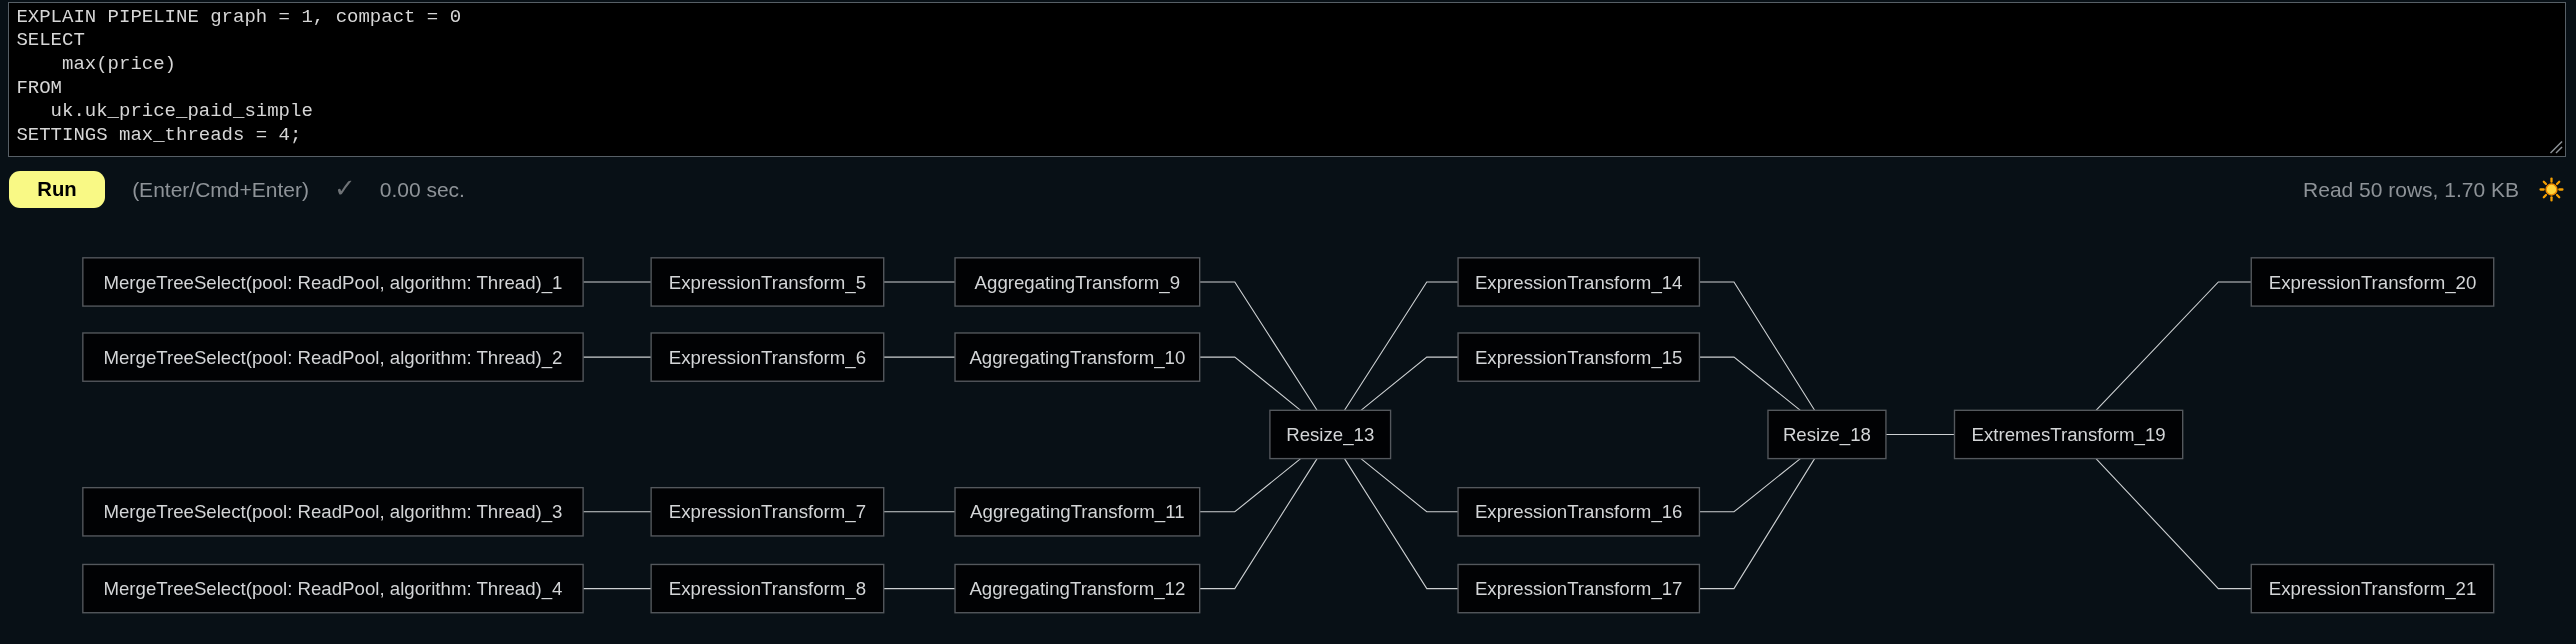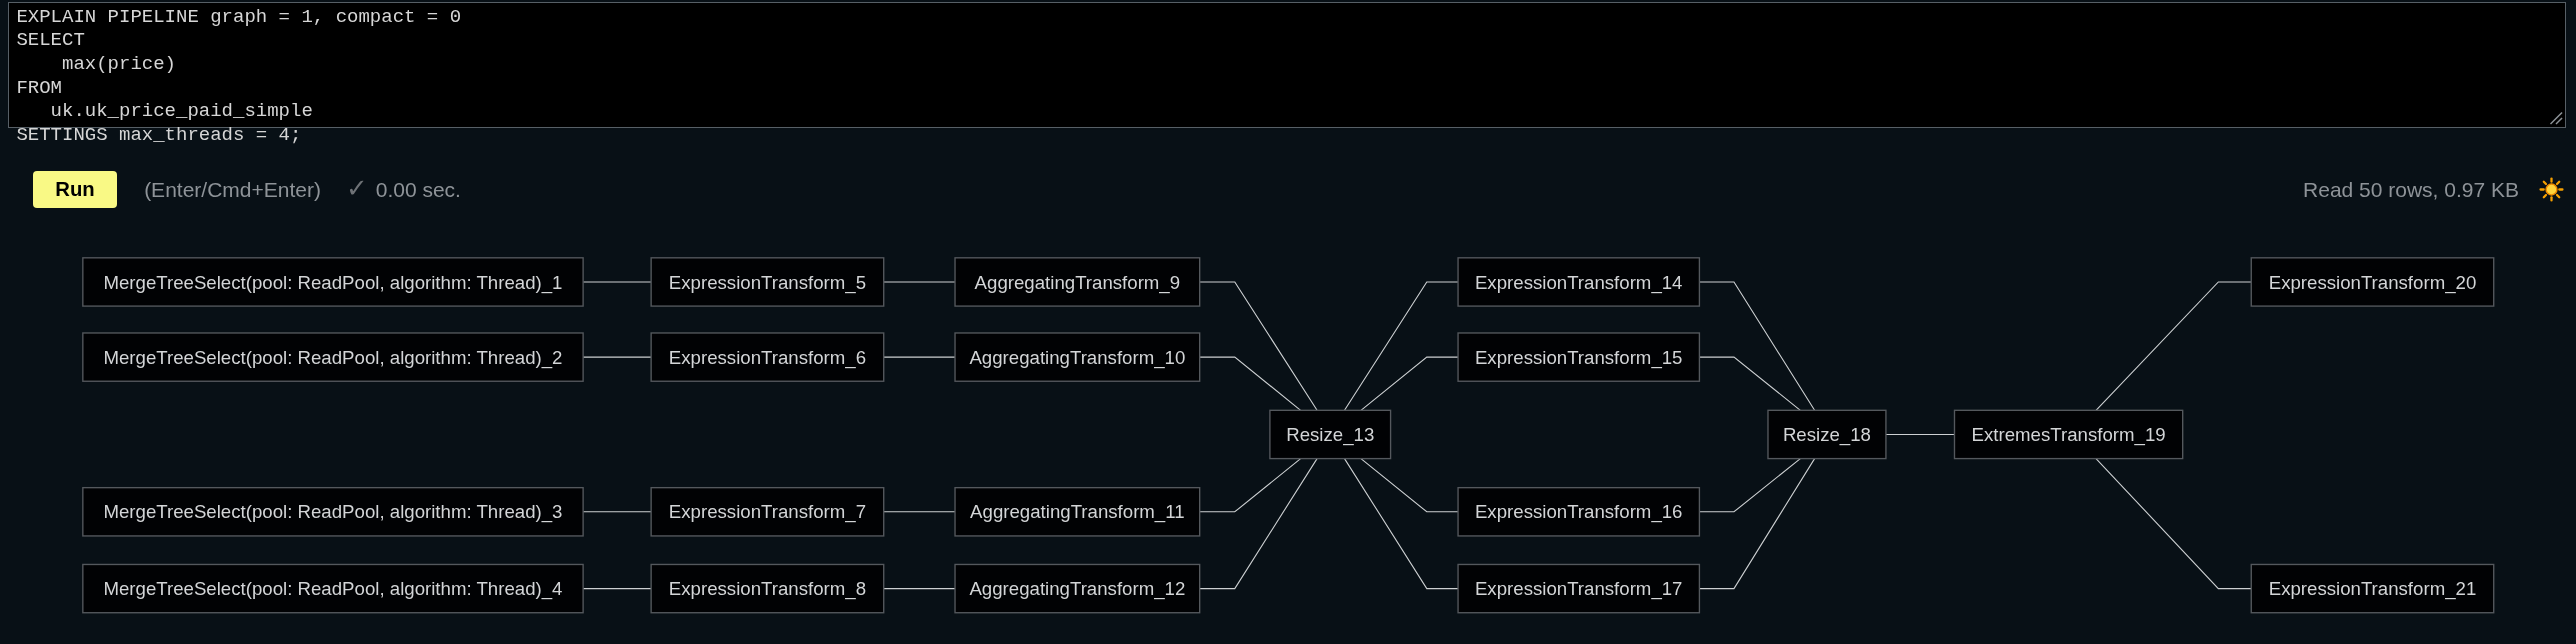--- a/index.html
+++ b/index.html
@@ -3,21 +3,21 @@
 <meta charset="utf-8">
 <style>
   html,body{margin:0;padding:0;}
   body{
     width:2576px;height:644px;position:relative;overflow:hidden;
     background:var(--page-bg,#081016);
     font-family:"Liberation Sans",sans-serif;
   }
   
   .editor{
-    position:absolute;left:7.7px;top:1.6px;width:2558px;height:126px;
+    position:absolute;left:7.7px;top:1.6px;width:2558px;height:155px;
     box-sizing:border-box;background:var(--editor-bg,#000);
     border:1.1px solid var(--editor-border,#575F66);
     z-index:2;
   }
   .editor pre{
     margin:0;padding:3.3px 7.7px;
     font-family:"Liberation Mono",monospace;
     font-size:19px;line-height:23.6px;
     color:var(--code-text,#D6D6D6);
     white-space:pre;
@@ -28,26 +28,26 @@
     position:absolute;left:0;top:161px;width:2576px;height:57px;
     box-sizing:border-box;display:flex;align-items:center;
     padding:0 12px 0 9.3px;z-index:2;
   }
   .run-btn{
     border:none;outline:none;cursor:pointer;
     background:var(--run-button-bg,#F9F985);
     color:var(--run-button-text,#000);
     font-family:"Liberation Sans",sans-serif;
     font-size:20.3px;font-weight:bold;
-    height:37px;padding:0 22px;border-radius:4px;
-    display:flex;align-items:center;justify-content:center;margin-left:24px;
+    height:37px;padding:0 28px;border-radius:11px;
+    display:flex;align-items:center;justify-content:center;
   }
   .hint{color:var(--muted-text,#8E9398);font-size:21px;margin-left:27.4px;}
   .check{color:#6E7276;font-size:26px;margin-left:25px;transform:translateY(-1.1px);}
-  .elapsed{color:var(--muted-text,#8E9398);font-size:21px;margin-left:8px;}
+  .elapsed{color:var(--muted-text,#8E9398);font-size:21px;margin-left:24px;}
   .spacer{flex:1;}
   .stats{color:var(--muted-text,#94989D);font-size:21px;}
   .sun{margin-left:20px;display:flex;align-items:center;cursor:pointer;}
   
   .graph{position:absolute;left:0;top:0;z-index:1;}
   .edge{fill:none;stroke:var(--edge-line,#CDD0D2);stroke-width:2;}
   .node-box{fill:var(--node-fill,#010204);stroke:var(--node-border,#54585D);stroke-width:2.5;}
   .node-label{
     fill:var(--node-text,#D3D5D7);
     font-family:"Liberation Sans",sans-serif;font-size:34px;
@@ -180,21 +180,21 @@
     </g>
   </svg>
 </div>
 
 <div class="toolbar">
   <button class="run-btn">Run</button>
   <span class="hint">(Enter/Cmd+Enter)</span>
   <span class="check">✓</span>
   <span class="elapsed">0.00 sec.</span>
   <div class="spacer"></div>
-  <span class="stats">Read 50 rows, 0.97 KB</span>
+  <span class="stats">Read 50 rows, 1.70 KB</span>
   <span class="sun">
     <svg width="25" height="25" viewBox="0 0 24 24">
       <g stroke="#F59F00" stroke-width="2.2" stroke-linecap="round">
         <line x1="12" y1="1.5" x2="12" y2="4.5"></line>
         <line x1="12" y1="19.5" x2="12" y2="22.5"></line>
         <line x1="1.5" y1="12" x2="4.5" y2="12"></line>
         <line x1="19.5" y1="12" x2="22.5" y2="12"></line>
         <line x1="4.6" y1="4.6" x2="6.7" y2="6.7"></line>
         <line x1="17.3" y1="17.3" x2="19.4" y2="19.4"></line>
         <line x1="4.6" y1="19.4" x2="6.7" y2="17.3"></line>

